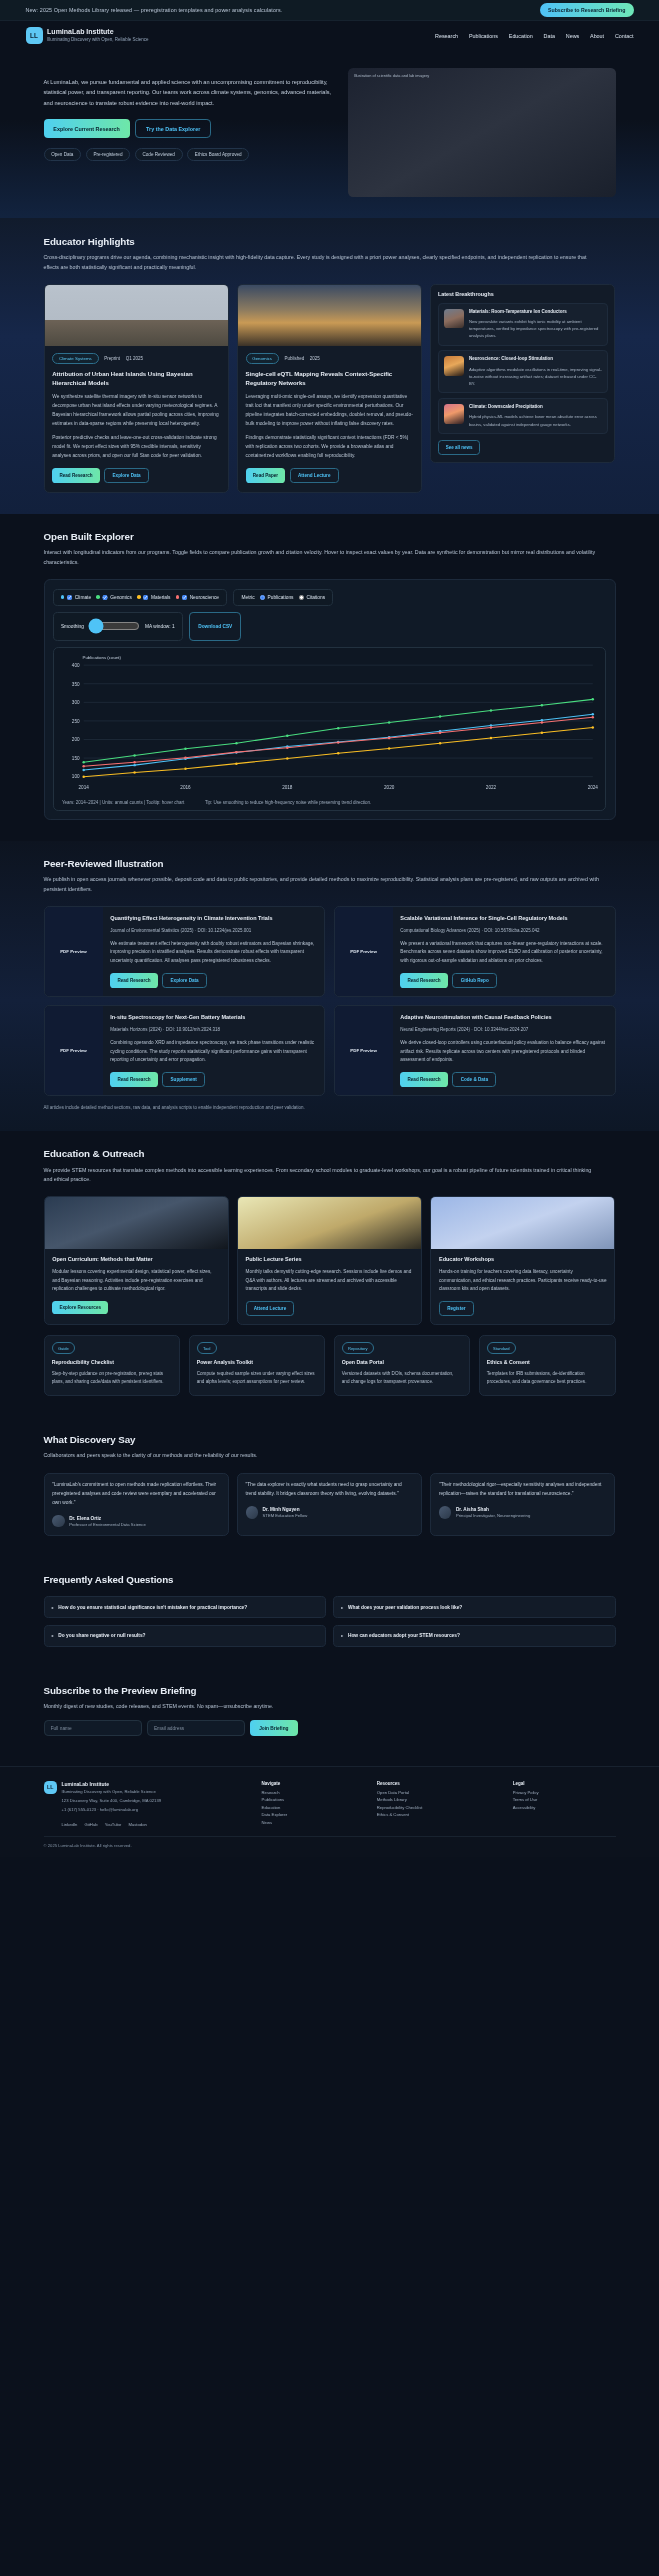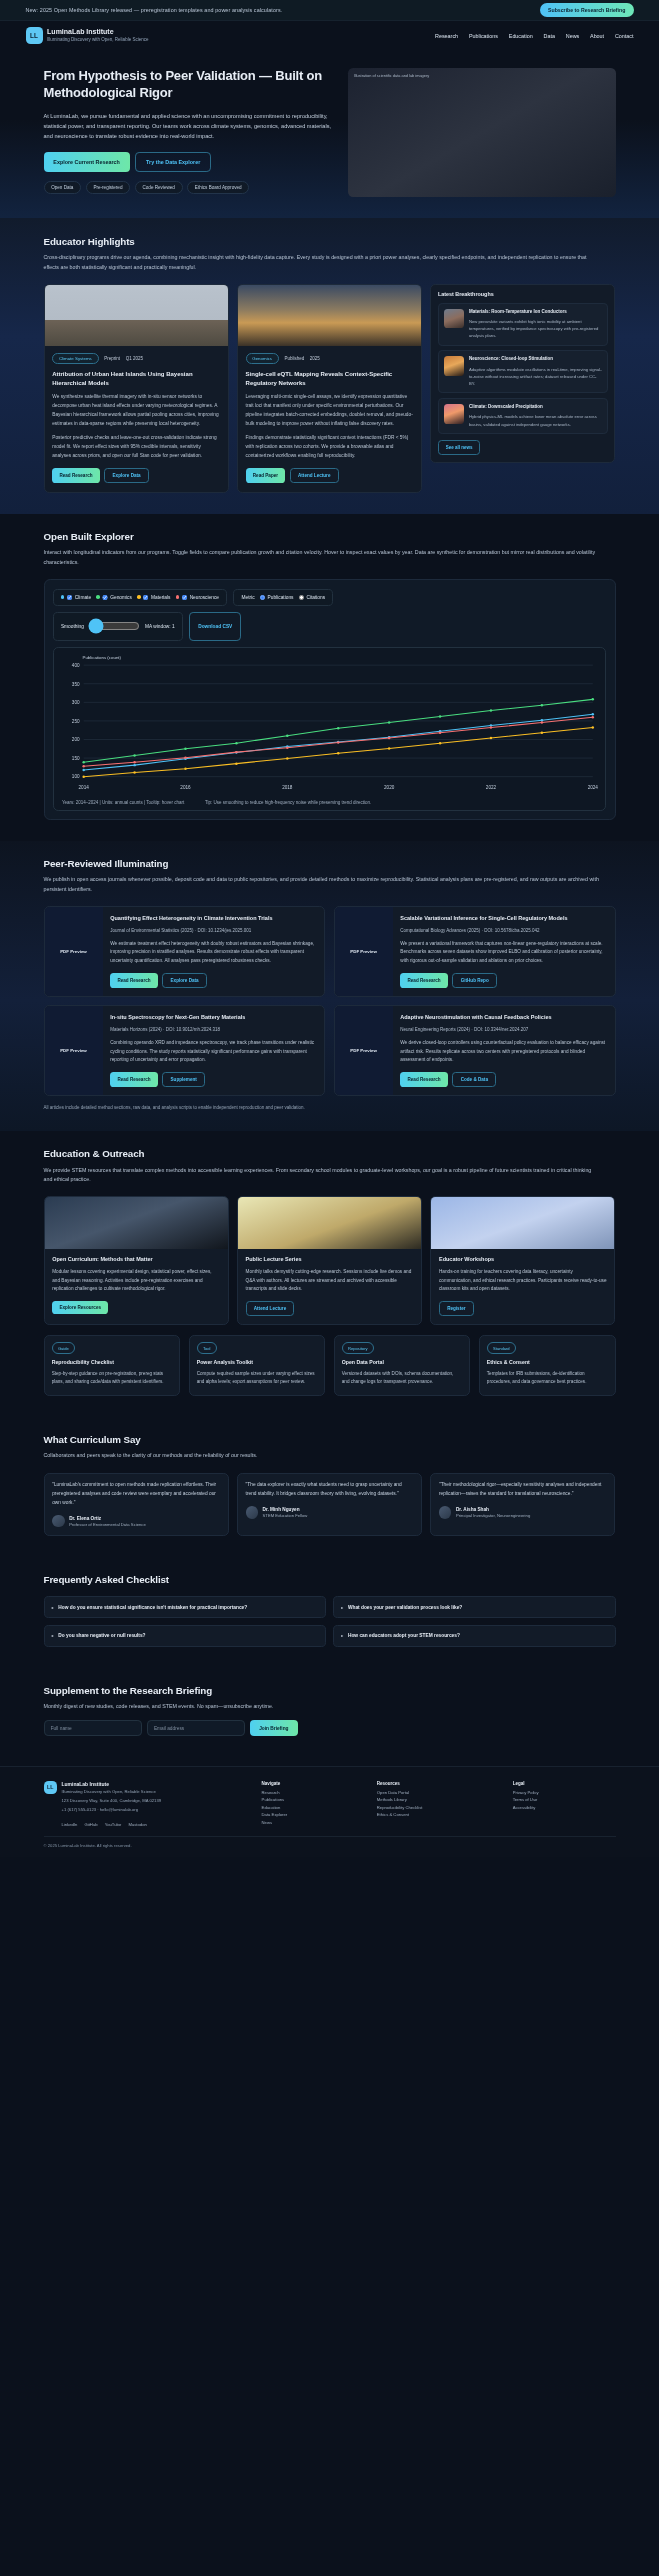--- a/index.html
+++ b/index.html
@@ -237,21 +237,20 @@
       <a href="#">News</a>
       <a href="#">About</a>
       <a href="#">Contact</a>
     </nav>
   </div>
 </header>
 
 <section class="hero">
   <div class="wrap">
     <div class="hero-left">
-      <h1>From Hypothesis to Peer Validation — Built on Methodological Rigor</h1>
       <p class="lead">At LuminaLab, we pursue fundamental and applied science with an uncompromising commitment to reproducibility, statistical power, and transparent reporting. Our teams work across climate systems, genomics, advanced materials, and neuroscience to translate robust evidence into real-world impact.</p>
       <div class="hero-ctas">
         <button class="btn-primary">Explore Current Research</button>
         <button class="btn-ghost">Try the Data Explorer</button>
       </div>
       <div class="pills">
         <span class="pill">Open Data</span>
         <span class="pill">Pre-registered</span>
         <span class="pill">Code Reviewed</span>
         <span class="pill">Ethics Board Approved</span>
@@ -469,21 +468,21 @@
           <span>Years: 2014–2024 | Units: annual counts | Tooltip: hover chart</span>
           <span>Tip: Use smoothing to reduce high-frequency noise while preserving trend direction.</span>
         </div>
       </div>
     </div>
   </div>
 </section>
 
 <section class="block tint-b">
   <div class="wrap">
-    <h2 class="sect-title">Peer-Reviewed Illuminating</h2>
+    <h2 class="sect-title">Peer-Reviewed Illustration</h2>
     <p class="sect-sub">We publish in open access journals whenever possible, deposit code and data to public repositories, and provide detailed methods to maximize reproducibility. Statistical analysis plans are pre-registered, and raw outputs are archived with persistent identifiers.</p>
 
     <div class="pub-grid">
       <article class="pub-card">
         <div class="pdf-prev">PDF Preview</div>
         <div class="pub-body">
           <h3>Quantifying Effect Heterogeneity in Climate Intervention Trials</h3>
           <div class="pub-meta">Journal of Environmental Statistics (2025) · DOI: 10.1234/jes.2025.001</div>
           <p class="abs">We estimate treatment effect heterogeneity with doubly robust estimators and Bayesian shrinkage, improving precision in stratified analyses. Results demonstrate robust effects with transparent uncertainty quantification. All analyses pass preregistered robustness checks.</p>
           <div class="btns" style="display:flex;gap:4.6px;margin-top:7.2px">
@@ -597,21 +596,21 @@
         <span class="ttag">Standard</span>
         <h4>Ethics &amp; Consent</h4>
         <p>Templates for IRB submissions, de-identification procedures, and data governance best practices.</p>
       </div>
     </div>
   </div>
 </section>
 
 <section class="block">
   <div class="wrap">
-    <h2 class="sect-title">What Curriculum Say</h2>
+    <h2 class="sect-title">What Discovery Say</h2>
     <p class="sect-sub">Collaborators and peers speak to the clarity of our methods and the reliability of our results.</p>
     <div class="quote-grid">
       <div class="qcard">
         <p class="q">"LuminaLab's commitment to open methods made replication effortless. Their preregistered analyses and code review were exemplary and accelerated our own work."</p>
         <div class="q-person">
           <div class="avatar"></div>
           <div>
             <div class="q-name">Dr. Elena Ortiz</div>
             <div class="q-role">Professor of Environmental Data Science</div>
           </div>
@@ -636,21 +635,21 @@
             <div class="q-role">Principal Investigator, Neuroengineering</div>
           </div>
         </div>
       </div>
     </div>
   </div>
 </section>
 
 <section class="block">
   <div class="wrap">
-    <h2 class="sect-title">Frequently Asked Checklist</h2>
+    <h2 class="sect-title">Frequently Asked Questions</h2>
     <div class="faq-grid">
       <div class="faq-item">
         <span class="chev">▸</span>
         <span class="qtext">How do you ensure statistical significance isn't mistaken for practical importance?</span>
       </div>
       <div class="faq-item">
         <span class="chev">▸</span>
         <span class="qtext">What does your peer validation process look like?</span>
       </div>
       <div class="faq-item">
@@ -660,21 +659,21 @@
       <div class="faq-item">
         <span class="chev">▸</span>
         <span class="qtext">How can educators adopt your STEM resources?</span>
       </div>
     </div>
   </div>
 </section>
 
 <section class="block">
   <div class="wrap">
-    <h2 class="sect-title">Supplement to the Research Briefing</h2>
+    <h2 class="sect-title">Subscribe to the Preview Briefing</h2>
     <p class="sect-sub">Monthly digest of new studies, code releases, and STEM events. No spam—unsubscribe anytime.</p>
     <form class="sub-form">
       <input type="text" placeholder="Full name" style="">
       <input type="email" placeholder="Email address" style="">
       <button class="join-btn">Join Briefing</button>
     </form>
   </div>
 </section>
 
 <footer class="site">

